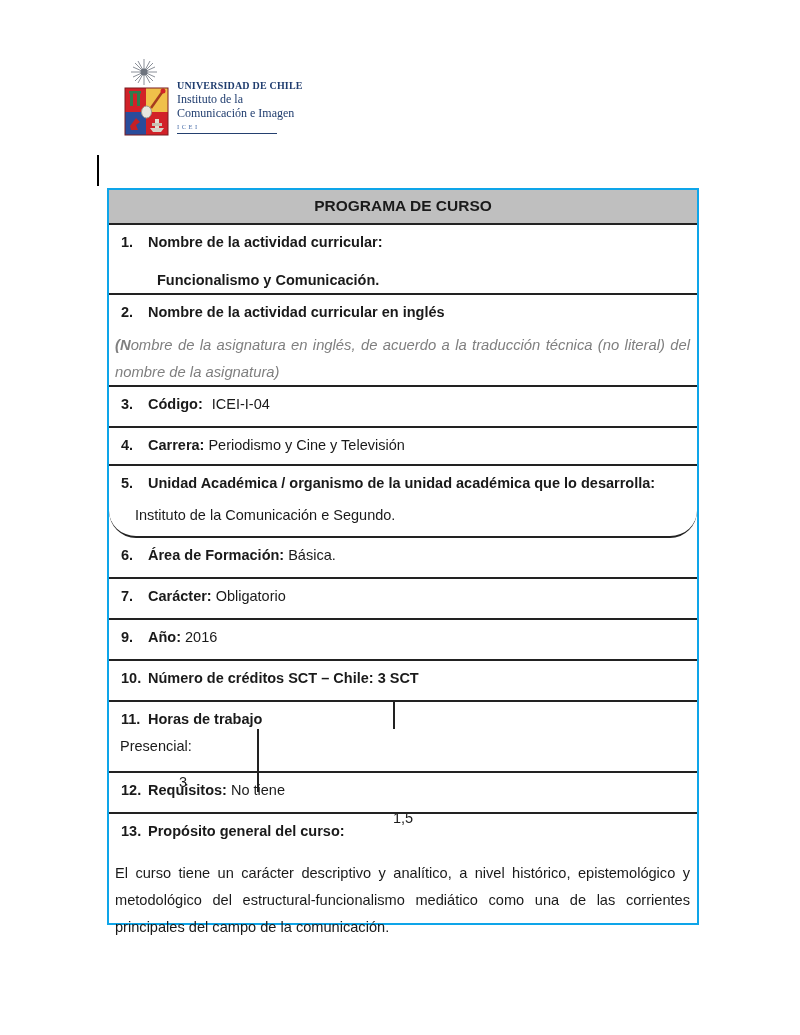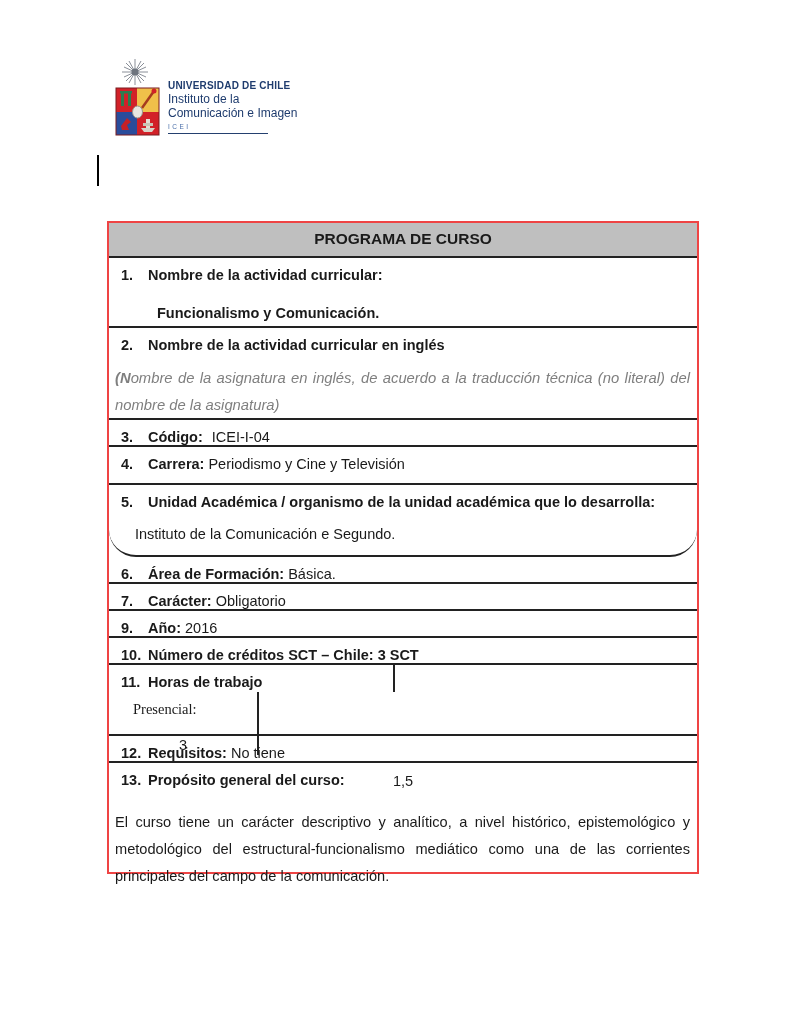--- a/index.html
+++ b/index.html
@@ -7,36 +7,35 @@
   body {
     width: 800px; height: 1035px;
     font-family: "Liberation Sans", sans-serif;
     color: #1a1a1a;
     position: relative;
     overflow: hidden;
   }
   .page { position: relative; width: 800px; height: 1035px; background:#ffffff; }
 
   
-  .logo { position: absolute; left: 115px; top: 58px; display: flex; align-items: flex-start; }
+  .logo { position: absolute; left: 124px; top: 58px; display: flex; align-items: flex-start; font-family: Liberation Serif, serif; }
   .logo-text { margin-left: 7px; margin-top: 22px; color: #1f3c6e; line-height: 1.2; }
   .logo-univ { font-weight: bold; font-size: 10px; letter-spacing: 0.2px; }
   .logo-inst { font-size: 12px; }
   .logo-acro { font-size: 6.5px; letter-spacing: 2.5px; color: #4a6ea9; margin-top: 2px;
                border-bottom: 1.5px solid #24406f; padding-bottom: 2px; width: 100px; }
 
   
   .caret-mark { position: absolute; left: 97px; top: 155px; width: 2px; height: 31px; background: #000; }
 
   
   .doc-table {
     position: absolute; left: 107px; top: 188px; width: 592px;
-    border: 2px solid #ef4444;
+    border: 2px solid #0ea5e9;
     font-size: 14.5px;
-    margin-top: 33px;
   }
   .t-header {
     height: 35px; background: #bfbfbf;
     border-bottom: 2px solid #222222;
     text-align: center; font-weight: bold; font-size: 15.5px;
     padding-top: 7px;
   }
   .row { border-bottom: 2px solid #222222; position: relative; }
   .row:last-child { border-bottom: none; }
   .line { padding: 7px 10px 0 12px; line-height: 20px; white-space: nowrap; }
@@ -53,33 +52,33 @@
   }
   .note::first-letter { font-weight: bold; }
   .body-par {
     margin-top: 19px; padding: 0 7px 0 6px;
     text-align: justify; line-height: 27px; font-size: 14.6px;
   }
 
   
   .h70  { height: 70px; }
   .h92  { height: 92px; }
-  .h35  { height: 27px; }
+  .h35  { height: 41px; }
   .h38  { height: 38px; }
   .h72  { height: 72px; border-radius: 27px; }
   .h37  { height: 37px; }
   .h71  { height: 71px; }
   .h109 { height: 109px; }
 
   
   .cols { display: flex; height: 100%; flex-direction: column; }
   .col1 { width: 286px; border-right: 2px solid #222222; }
   .col2 { width: 150px; border-right: 2px solid #222222; }
   .col3 { flex: 1; }
-  .cell-label { padding: 7px 0 0 24px; line-height: 20px; font-family: Liberation Serif, serif; }
+  .cell-label { padding: 7px 0 0 11px; line-height: 20px; }
   .cell-value { text-align: center; margin-top: 16px; line-height: 20px; }
 </style>
 </head>
 <body>
 
 <div class="page">
 
   <div class="logo">
     <svg width="46" height="78" viewBox="0 0 46 78">
 

